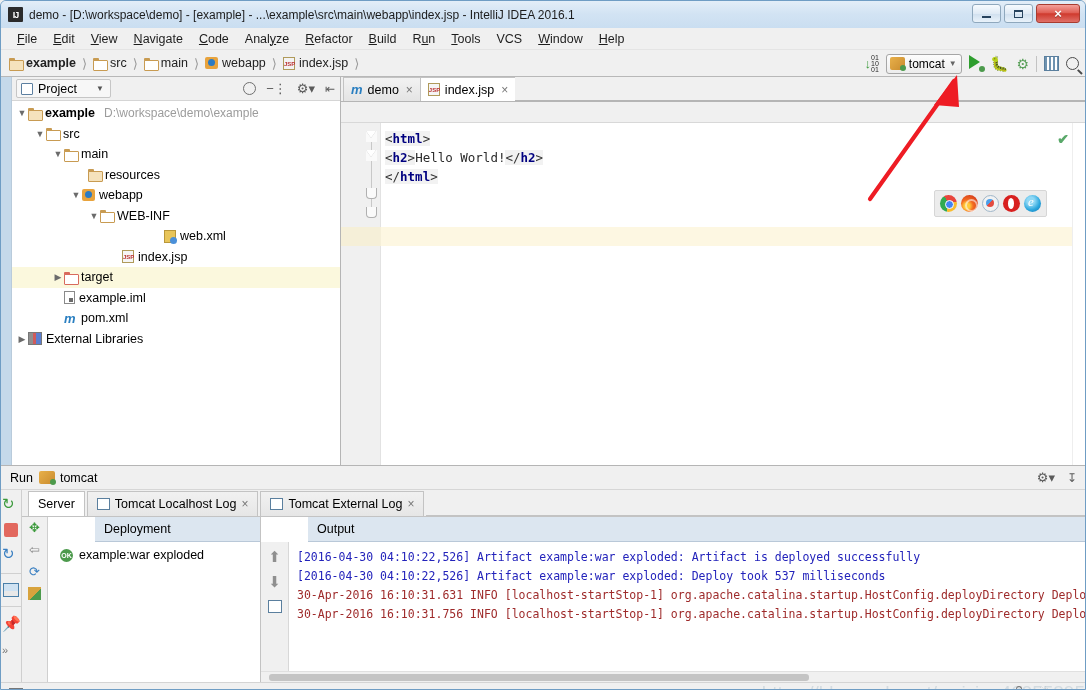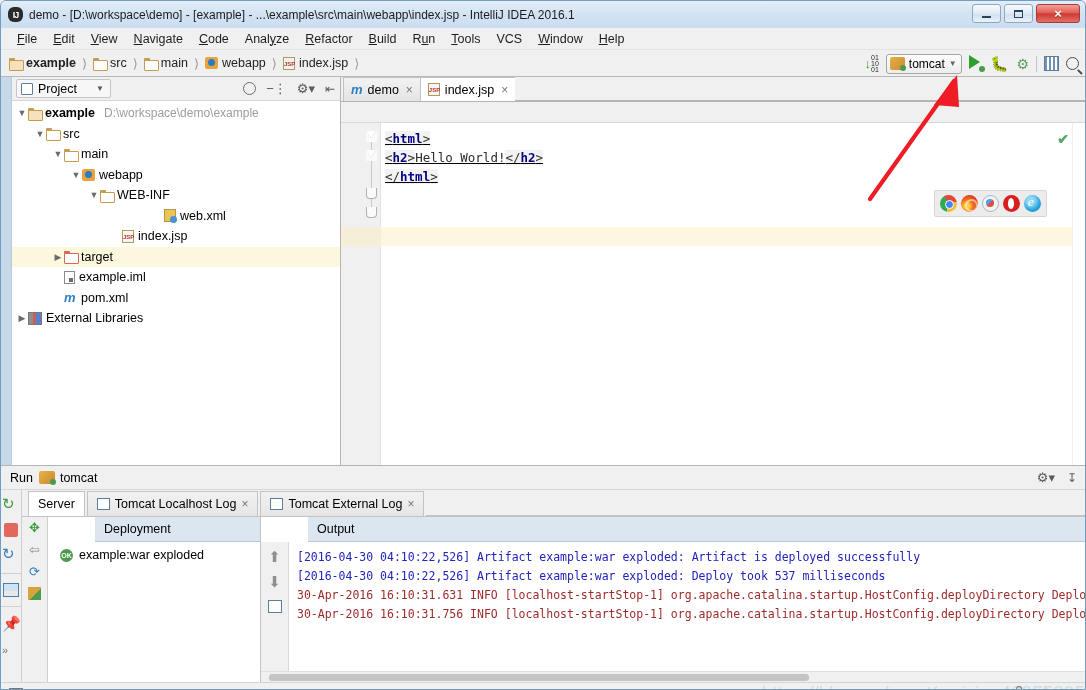--- a/index.html
+++ b/index.html
@@ -26,21 +26,21 @@
     display: flex; align-items: center;
     padding-left: 7px;
     background: linear-gradient(180deg,#e3eef8 0%, #d2e3f3 48%, #cadef1 100%);
     position: relative;
   }
   .ij-logo {
     width: 15px; height: 15px; margin-right: 6px;
     background: #2b2b2b; color: #fff;
     font-size: 9px; font-weight: bold;
     display: flex; align-items: center; justify-content: center;
-    border-radius: 6px; letter-spacing: -1px;
+    border-radius: 1px; letter-spacing: -1px;
     font-family: "Liberation Sans", sans-serif;
   }
   .title-text {
     font-size: 12px; color: #1c1c1c;
     white-space: nowrap; overflow: hidden;
   }
   .winbtns { position: absolute; right: 5px; top: 3px; display: flex; gap: 3px; }
   .winbtn {
     width: 29px; height: 19px;
     border: 1px solid #8fa8bd;
@@ -188,21 +188,21 @@
   }
   .fold.tri { border: none; }
   .fold.tri::after {
     content:''; position:absolute; left:0; top:0;
     border-left: 5.5px solid transparent; border-right: 5.5px solid transparent;
     border-top: 7px solid #ffffff; filter: drop-shadow(0 0 0 #b0b0b0);
   }
   .code {
     flex: 1; position: relative;
     font-family: "DejaVu Sans Mono", monospace;
-    font-size: 12.5px; padding-top: 6px; text-decoration: underline;
+    font-size: 12.5px; padding-top: 6px;
   }
   .cline { height: 19px; line-height: 19px; padding-left: 4px; white-space: pre; }
   .cline .tag { color: #000080; font-weight: bold; background:#f2f2f2; }
   .cline .br  { color: #333; background:#f2f2f2; }
   .cline .txt { color: #2b2b2b; }
   .hl-line {
     position:absolute; left:0; right:0; height:19px; background:#fdf7e2;
   }
   .gutter-hl { position:absolute; left:0; width:40px; height:19px; background:#f5efd8; }
   .scroll-mark-col {
@@ -415,20 +415,24 @@
           <span class="folder-ic"></span>
           <span class="tlabel">src</span>
         </div>
 
         <div class="trow" style="padding-left:40px;">
           <span class="arrow">▼</span>
           <span class="folder-ic"></span>
           <span class="tlabel">main</span>
         </div>
 
+        <div class="trow" style="padding-left:76px;">
+          <span class="folder-ic filled"></span>
+          <span class="tlabel">resources</span>
+        </div>
 
         <div class="trow" style="padding-left:58px;">
           <span class="arrow">▼</span>
           <span style="display:inline-block;width:13px;height:12px;background:#e8a33d;border-radius:2px;position:relative;">
             <span style="position:absolute;left:3px;top:2px;width:7px;height:7px;border-radius:50%;background:#2b7bc4;"></span>
           </span>
           <span class="tlabel">webapp</span>
         </div>
 
         <div class="trow" style="padding-left:76px;">

